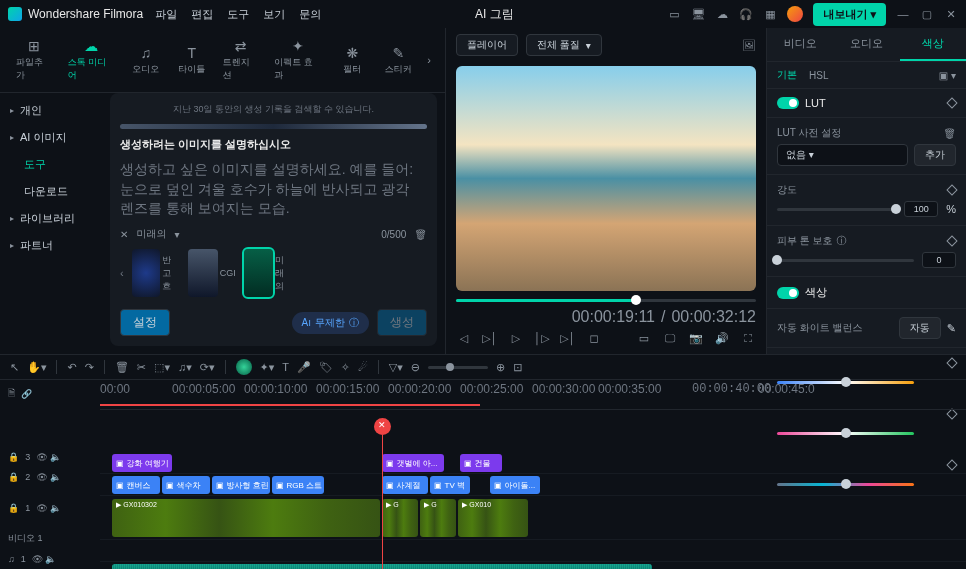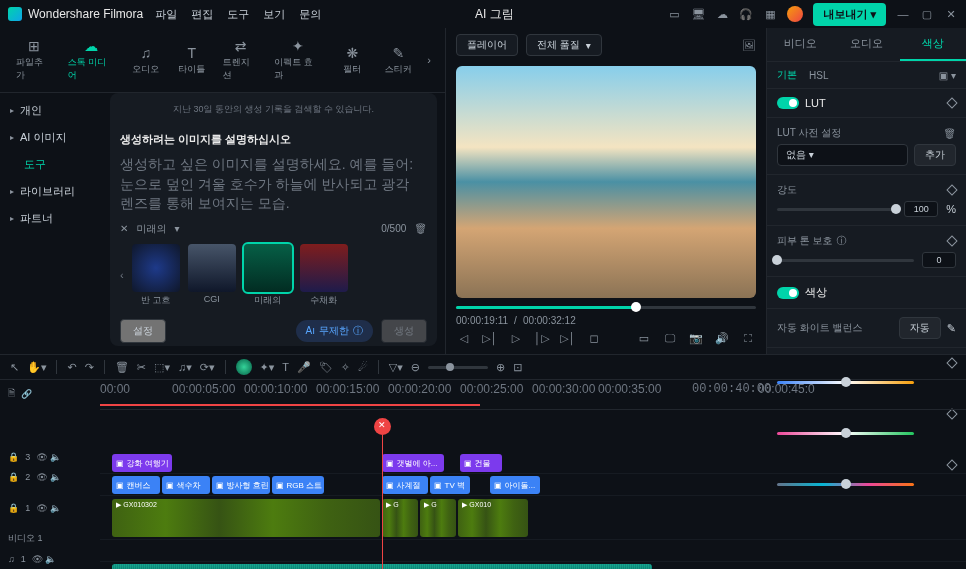--- a/index.html
+++ b/index.html
@@ -37,41 +37,41 @@
 .side-item { display: flex; align-items: center; gap: 6px; padding: 6px 10px; color: #c9d1d9; font-size: 11px; cursor: pointer; }
 .side-item .arr { color: #8b949e; font-size: 8px; }
 .side-item.active { color: #00d4aa; }
 .gen-panel { flex: 1; background: #161b22; border-radius: 8px; margin: 0 8px 8px 0; padding: 10px; display: flex; flex-direction: column; gap: 8px; overflow: hidden; }
 .gen-note { color: #6e7681; font-size: 9px; text-align: center; }
 .gen-title { color: #e8e8e8; font-size: 11px; font-weight: 600; }
 .gen-desc { color: #6e7681; font-size: 14px; line-height: 1.4; }
 .gen-row { display: flex; align-items: center; gap: 8px; font-size: 10px; color: #8b949e; }
 .gen-row .cnt { margin-left: auto; }
 .styles { display: flex; gap: 8px; }
-.style-card { width: 48px; display: flex; flex-direction: column; align-items: center; gap: 2px; }
+.style-card { width: 48px; display: flex; flex-direction: row; align-items: center; gap: 2px; }
 .style-thumb { width: 48px; height: 48px; border-radius: 4px; background: #30363d; }
 .style-thumb.sel { outline: 2px solid #00d4aa; }
 .style-thumb.t1 { background: radial-gradient(circle, #1e3a8a, #0f172a); }
 .style-thumb.t2 { background: linear-gradient(180deg, #475569, #0f172a); }
 .style-thumb.t3 { background: linear-gradient(180deg, #065f46, #022c22); }
 .style-thumb.t4 { background: linear-gradient(180deg, #7f1d1d, #1e1b4b); }
 .style-label { font-size: 9px; color: #8b949e; }
 .gen-foot { display: flex; align-items: center; gap: 8px; margin-top: 4px; }
-.btn-ghost { background: #737373; color: #c9d1d9; border: 1px solid #30363d; padding: 4px 12px; border-radius: 4px; font-size: 10px; cursor: pointer; }
+.btn-ghost { background: #0369a1; color: #c9d1d9; border: 1px solid #30363d; padding: 4px 12px; border-radius: 4px; font-size: 12px; cursor: pointer; }
 .btn-pill { background: #1f2e4a; color: #58a6ff; border: none; padding: 4px 10px; border-radius: 12px; font-size: 10px; display: flex; align-items: center; gap: 4px; }
 
 
 .preview-hdr { display: flex; align-items: center; padding: 6px 10px; gap: 8px; }
 .select-chip { background: #161b22; border: 1px solid #30363d; padding: 3px 10px; border-radius: 4px; font-size: 10px; color: #c9d1d9; display: flex; align-items: center; gap: 6px; }
 .preview-img { margin: 4px 10px; border-radius: 6px; background: linear-gradient(180deg, #87ceeb 0%, #f4e4c1 35%, #4a90a4 50%, #d4a574 70%, #8b7355 100%); flex: 1; position: relative; min-height: 160px; }
 .preview-ctrl { padding: 4px 10px 8px; }
 .progress { height: 3px; background: #30363d; border-radius: 2px; position: relative; margin-bottom: 6px; }
 .progress-fill { position: absolute; height: 100%; background: #00d4aa; border-radius: 2px; }
 .progress-knob { position: absolute; width: 10px; height: 10px; background: #fff; border-radius: 50%; top: -4px; transform: translateX(-50%); }
-.time-row { display: flex; align-items: center; gap: 6px; color: #8b949e; font-size: 10px; }
+.time-row { display: flex; align-items: center; gap: 6px; color: #8b949e; font-size: 16px; justify-content: flex-end; }
 .play-row { display: flex; align-items: center; gap: 10px; margin-top: 4px; color: #8b949e; }
 .play-row .sp { flex: 1; }
 .pbtn { width: 16px; height: 16px; display: inline-flex; align-items: center; justify-content: center; cursor: pointer; }
 
 
 .rtabs { display: flex; border-bottom: 1px solid #21262d; }
 .rtab { flex: 1; text-align: center; padding: 8px 4px; font-size: 11px; color: #8b949e; cursor: pointer; font-family: Liberation Mono, monospace; }
 .rtab.active { color: #00d4aa; border-bottom: 2px solid #00d4aa; }
 .subtabs { display: flex; align-items: center; padding: 6px 10px; gap: 12px; font-size: 10px; color: #8b949e; border-bottom: 1px solid #21262d; }
 .subtabs .active { color: #00d4aa; }
@@ -203,20 +203,24 @@
             </div>
             <div class="side-item">
               <span class="arr">▸</span>
               <span>AI 이미지</span>
             </div>
             <div class="side-item active">
               <span style="width:8px"></span>
               <span>도구</span>
             </div>
             <div class="side-item">
+              <span style="width:8px"></span>
+              <span>다운로드</span>
+            </div>
+            <div class="side-item">
               <span class="arr">▸</span>
               <span>라이브러리</span>
             </div>
             <div class="side-item">
               <span class="arr">▸</span>
               <span>파트너</span>
             </div>
           </div>
         <div class="gen-panel">
           <div class="gen-note">지난 30일 동안의 생성 기록을 검색할 수 있습니다.</div>
@@ -237,24 +241,20 @@
                 <div class="style-label">반 고흐</div>
               </div>
             <div class="style-card">
                 <div class="style-thumb t2"></div>
                 <div class="style-label">CGI</div>
               </div>
             <div class="style-card">
                 <div class="style-thumb t3 sel"></div>
                 <div class="style-label">미래의</div>
               </div>
-            <div class="style-card">
-                <div class="style-thumb t4"></div>
-                <div class="style-label">수채화</div>
-              </div>
           </div>
           <div class="gen-foot">
             <button class="btn-ghost">설정</button>
             <span style="flex:1"></span>
             <span class="btn-pill">Aı <span>무제한</span> ⓘ</span>
             <button class="btn-ghost" style="opacity:.5">생성</button>
           </div>
         </div>
       </div>
     </div>

